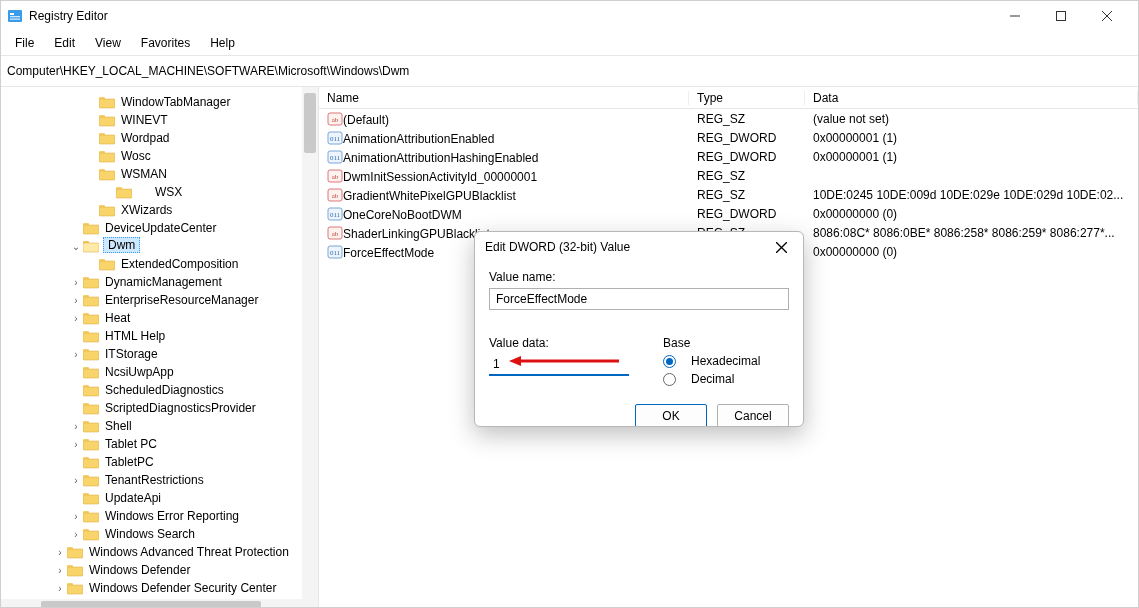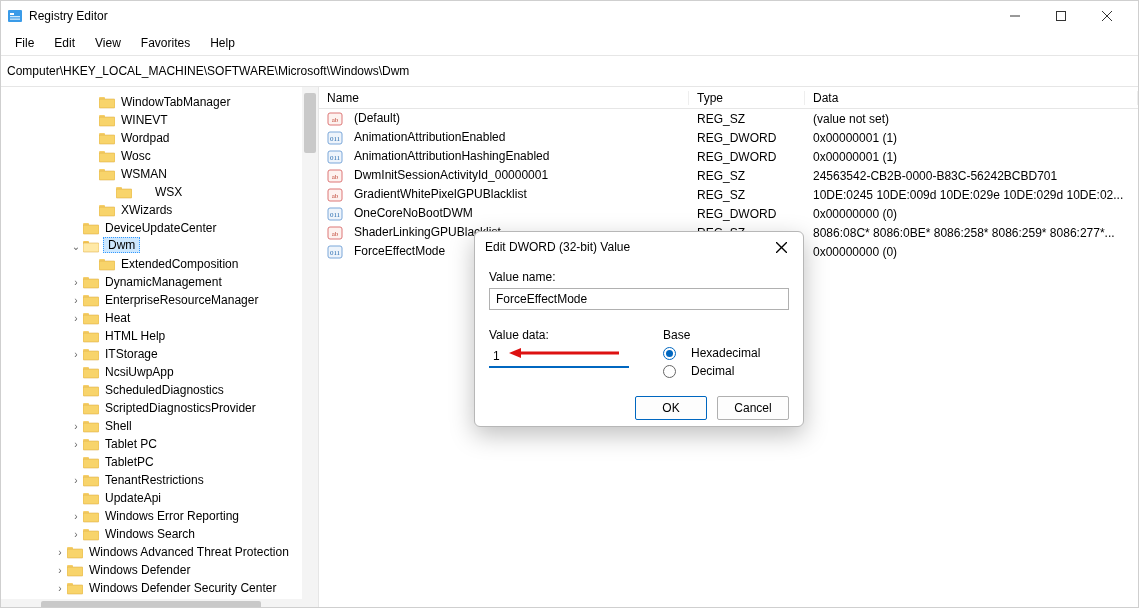--- a/index.html
+++ b/index.html
@@ -69,21 +69,21 @@
   .list-header {
     display: flex; height: 22px; border-bottom: 1px solid #e6e6e6; align-items: center;
   }
   .list-header .col { padding: 0 8px; border-right: 1px solid #eee; }
   .col-name { width: 370px; }
   .col-type { width: 116px; }
   .col-data { flex: 1; }
   .list-rows .lrow {
     display: flex; height: 19px; align-items: center;
   }
-  .list-rows .lrow .c1 { width: 370px; padding-left: 8px; display: flex; align-items: flex-start; gap: 11px; }
+  .list-rows .lrow .c1 { width: 370px; padding-left: 8px; display: flex; align-items: flex-end; gap: 0; }
   .list-rows .lrow .c2 { width: 116px; padding-left: 8px; }
   .list-rows .lrow .c3 { flex: 1; padding-left: 8px; overflow: hidden; text-overflow: ellipsis; white-space: nowrap; padding-right: 10px; }
   .valicon { width: 16px; height: 16px; display: inline-flex; }
   
   .dialog {
     position: absolute;
     left: 473px; top: 230px;
     width: 330px; height: 196px;
     background: #fff;
     border: 1px solid #b7b7b7;
@@ -96,21 +96,21 @@
     height: 30px; display: flex; align-items: center; padding: 0 10px; gap: 8px;
   }
   .dialog-title .spacer { flex: 1; }
   .dialog-close { width: 24px; height: 24px; display: flex; align-items: center; justify-content: center; color: #222; }
   .dialog-body { padding: 4px 14px 10px 14px; }
   .field-label { margin-top: 4px; }
   .text-input {
     width: 300px; height: 22px; border: 1px solid #b0b0b0; padding: 0 6px; font-size: 12px;
     background: #fff; margin-top: 4px;
   }
-  .value-row { display: flex; gap: 24px; margin-top: 14px; }
+  .value-row { display: flex; gap: 24px; margin-top: 22px; }
   .value-data-col { width: 150px; }
   .value-data-input {
     width: 140px; height: 22px; border: none; border-bottom: 2px solid #0067c0; padding: 0 4px; font-size: 12px;
     background: #fff; outline: none; margin-top: 4px;
   }
   .value-data-wrap { position: relative; }
   .red-arrow {
     position: absolute; left: 20px; top: 6px; width: 110px; height: 10px; pointer-events: none;
   }
   .radio-row { display: flex; align-items: center; gap: 15px; margin: 4px 0; }
@@ -522,21 +522,20 @@
           <div class="c1">
             <span class="valicon">
               <svg viewBox="0 0 16 16">
                 <rect x="1" y="2" width="14" height="12" rx="2" fill="#fdf2ef" stroke="#d77"></rect>
                 <text x="8" y="11" font-size="7" text-anchor="middle" fill="#c24a3a" font-family="Segoe UI">ab</text>
               </svg>
             </span>
             <span>DwmInitSessionActivityId_00000001</span>
           </div>
           <div class="c2">REG_SZ</div>
-          <div class="c3">24563542-CB2B-0000-B83C-56242BCBD701</div>
         </div>
         <div class="lrow">
           <div class="c1">
             <span class="valicon">
               <svg viewBox="0 0 16 16">
                 <rect x="1" y="2" width="14" height="12" rx="2" fill="#fdf2ef" stroke="#d77"></rect>
                 <text x="8" y="11" font-size="7" text-anchor="middle" fill="#c24a3a" font-family="Segoe UI">ab</text>
               </svg>
             </span>
             <span>GradientWhitePixelGPUBlacklist</span>

